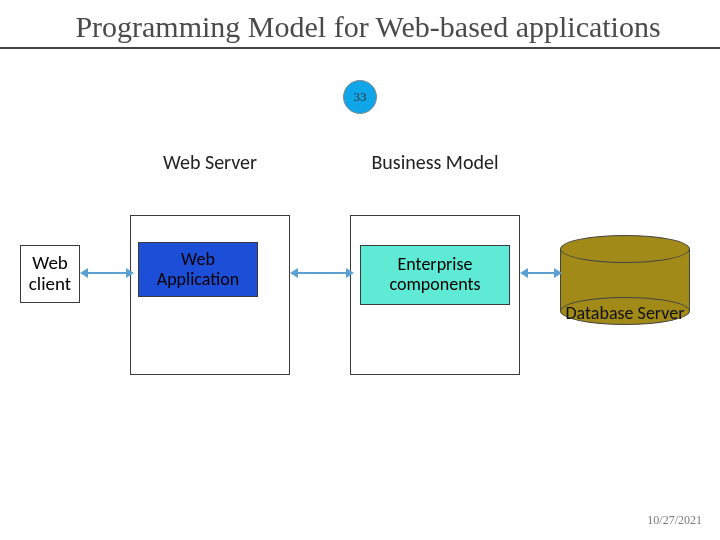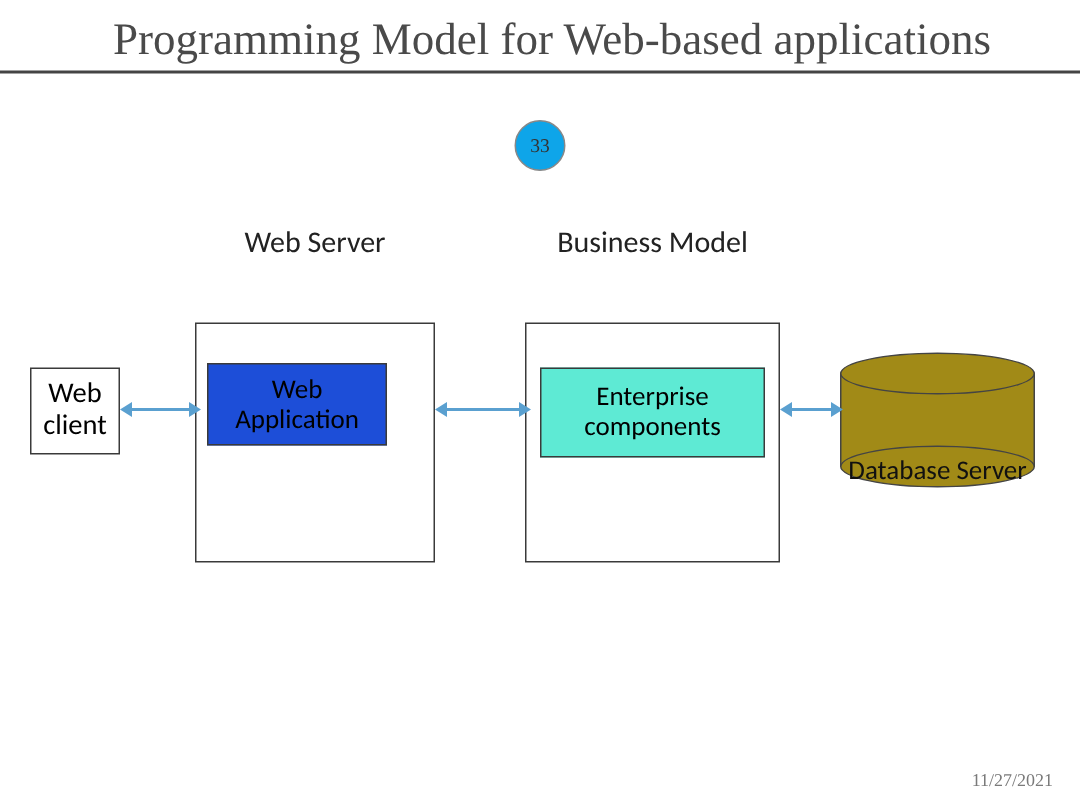--- a/index.html
+++ b/index.html
@@ -233,14 +233,14 @@
       <div class="bottom"></div>
       <div class="top"></div>
     </div>
     <div class="db-label">Database Server</div>
 
     <div class="arrow arrow-a"></div>
     <div class="arrow arrow-b"></div>
     <div class="arrow arrow-c"></div>
   </div>
 
-  <div class="footer-right">11/27/2021</div>
+  <div class="footer-right">10/27/2021</div>
 </div>
 
 </body></html>

